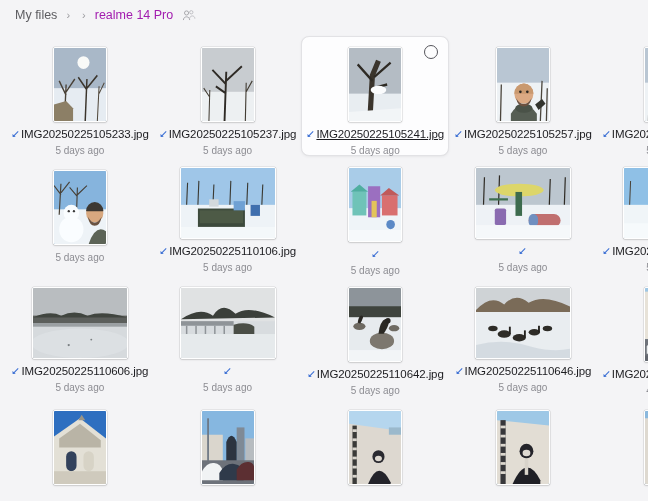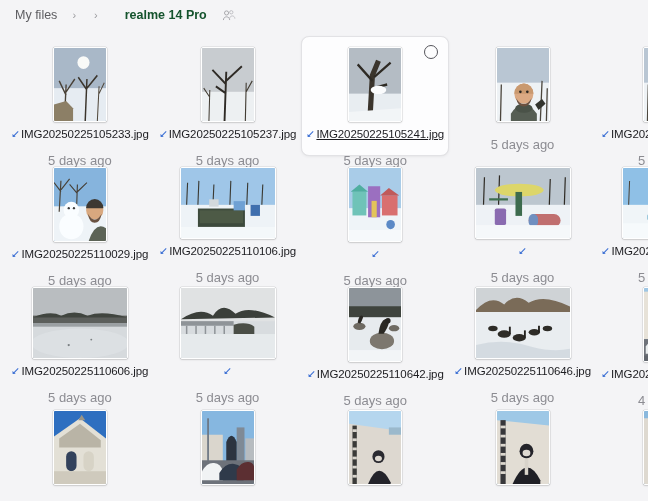--- a/index.html
+++ b/index.html
@@ -13,35 +13,34 @@
     -webkit-font-smoothing: antialiased;
   }
 
   
   .breadcrumb-bar {
     height: 30px;
     display: flex;
     align-items: center;
     padding: 0 16px 0 12px;
     background: #f4f4f6;
-    gap: 6px;
+    gap: 0;
   }
   .crumb {
     font-size: 12.5px;
     color: #5c5c60;
     padding: 2px 3px;
     border-radius: 3px;
     white-space: nowrap;
     cursor: pointer;
   }
   .crumb.current {
-    color: #14532d;
-    font-weight: 700;
+    color: #a21caf;
+    font-weight: 400;
     cursor: default;
-    margin-left: 12px;
   }
   .crumb-sep {
     font-size: 11px;
     color: #9b9b9f;
     padding: 0 6px;
     user-select: none;
   }
   .shared-people-icon {
     display: inline-flex;
     align-items: center;
@@ -108,24 +107,24 @@
   .file-name {
     font-size: 11.5px;
     color: #1c1c20;
     white-space: nowrap;
     line-height: 14px;
     letter-spacing: -0.1px;
   }
   .file-tile.selected-hover .file-name { text-decoration: underline; text-align: center; }
 
   .file-meta {
-    font-size: 13px;
+    font-size: 10px;
     color: #8c8c92;
     line-height: 14px;
-    margin-top: 11px;
+    margin-top: 1px;
   }
 
   .select-circle {
     position: absolute;
     top: 8px;
     right: 10px;
     width: 14px;
     height: 14px;
     border: 1.4px solid #56565c;
     border-radius: 50%;
@@ -229,20 +228,27 @@
       <ellipse cx="31" cy="66" rx="10" ry="5" fill="#4a5248"></ellipse>
       <circle cx="31" cy="50" r="11" fill="#dba983"></circle>
       <path d="M20 50 a11 11 0 0 1 22 0 z" fill="#c9996f"></path>
       <path d="M22 55 q9 13 18 0 q-2 9 -9 9 q-7 0 -9 -9z" fill="#6b5140"></path>
       <circle cx="27" cy="48" r="1.5" fill="#2b2723"></circle>
       <circle cx="35" cy="48" r="1.5" fill="#2b2723"></circle>
       <path d="M44 62 l8 -6 l4 5 l-8 7z" fill="#33352f"></path>
           </svg>
         </div>
       </div>
+      <div class="file-name-row">
+        <span class="share-arrow-icon"><svg width="9" height="9" viewBox="0 0 10 10">
+            <path d="M8 1.5 L2.6 7" stroke="#3b6fd4" stroke-width="1.15" fill="none"></path>
+            <path d="M1.6 4.4 L1.8 7.9 L5.3 7.5 z" fill="#3b6fd4"></path>
+          </svg></span>
+        <span class="file-name">IMG20250225105257.jpg</span>
+      </div>
       <div class="file-meta">5 days ago</div>
     </div>
     <div class="file-tile">
       <div class="thumb-wrap">
         <div class="thumb portrait">
           <svg viewBox="0 0 60 80" preserveAspectRatio="none">
       <rect width="60" height="80" fill="#b9c6d3"></rect>
       <rect y="38" width="60" height="42" fill="#eef2f5"></rect>
       <path d="M4 80 L5 40 M50 80 L52 36 M57 80 L58 44" stroke="#4b463d" stroke-width="1.5" fill="none"></path>
       <path d="M16 72 q14 -20 30 0 L46 80 L16 80Z" fill="#565e54"></path>
@@ -277,27 +283,20 @@
       <circle cx="20" cy="46" r="9" fill="#fafdff"></circle>
       <circle cx="17" cy="44" r="1.3" fill="#3a3a3a"></circle>
       <circle cx="23" cy="44" r="1.3" fill="#3a3a3a"></circle>
       <path d="M40 80 q8 -22 20 -14 L60 80Z" fill="#5c6356"></path>
       <circle cx="47" cy="46" r="10" fill="#d8a87f"></circle>
       <path d="M37 44 a10 10 0 0 1 20 0 z" fill="#3d3832"></path>
       <path d="M39 50 q8 13 16 0 q-2 10 -8 10 q-6 0 -8 -10z" fill="#6a5241"></path>
           </svg>
         </div>
       </div>
-      <div class="file-name-row">
-        <span class="share-arrow-icon"><svg width="9" height="9" viewBox="0 0 10 10">
-            <path d="M8 1.5 L2.6 7" stroke="#3b6fd4" stroke-width="1.15" fill="none"></path>
-            <path d="M1.6 4.4 L1.8 7.9 L5.3 7.5 z" fill="#3b6fd4"></path>
-          </svg></span>
-        <span class="file-name">IMG20250225110029.jpg</span>
-      </div>
       <div class="file-meta">5 days ago</div>
     </div>
     <div class="file-tile">
       <div class="thumb-wrap">
         <div class="thumb landscape">
           <svg viewBox="0 0 100 76" preserveAspectRatio="none">
       <rect width="100" height="76" fill="#9fc6e8"></rect>
       <rect y="40" width="100" height="36" fill="#eef3f7"></rect>
       <path d="M0 36 h100" stroke="#cfdce8" stroke-width="0"></path>
       <g stroke="#3b3a33" stroke-width="1.2" fill="none">

